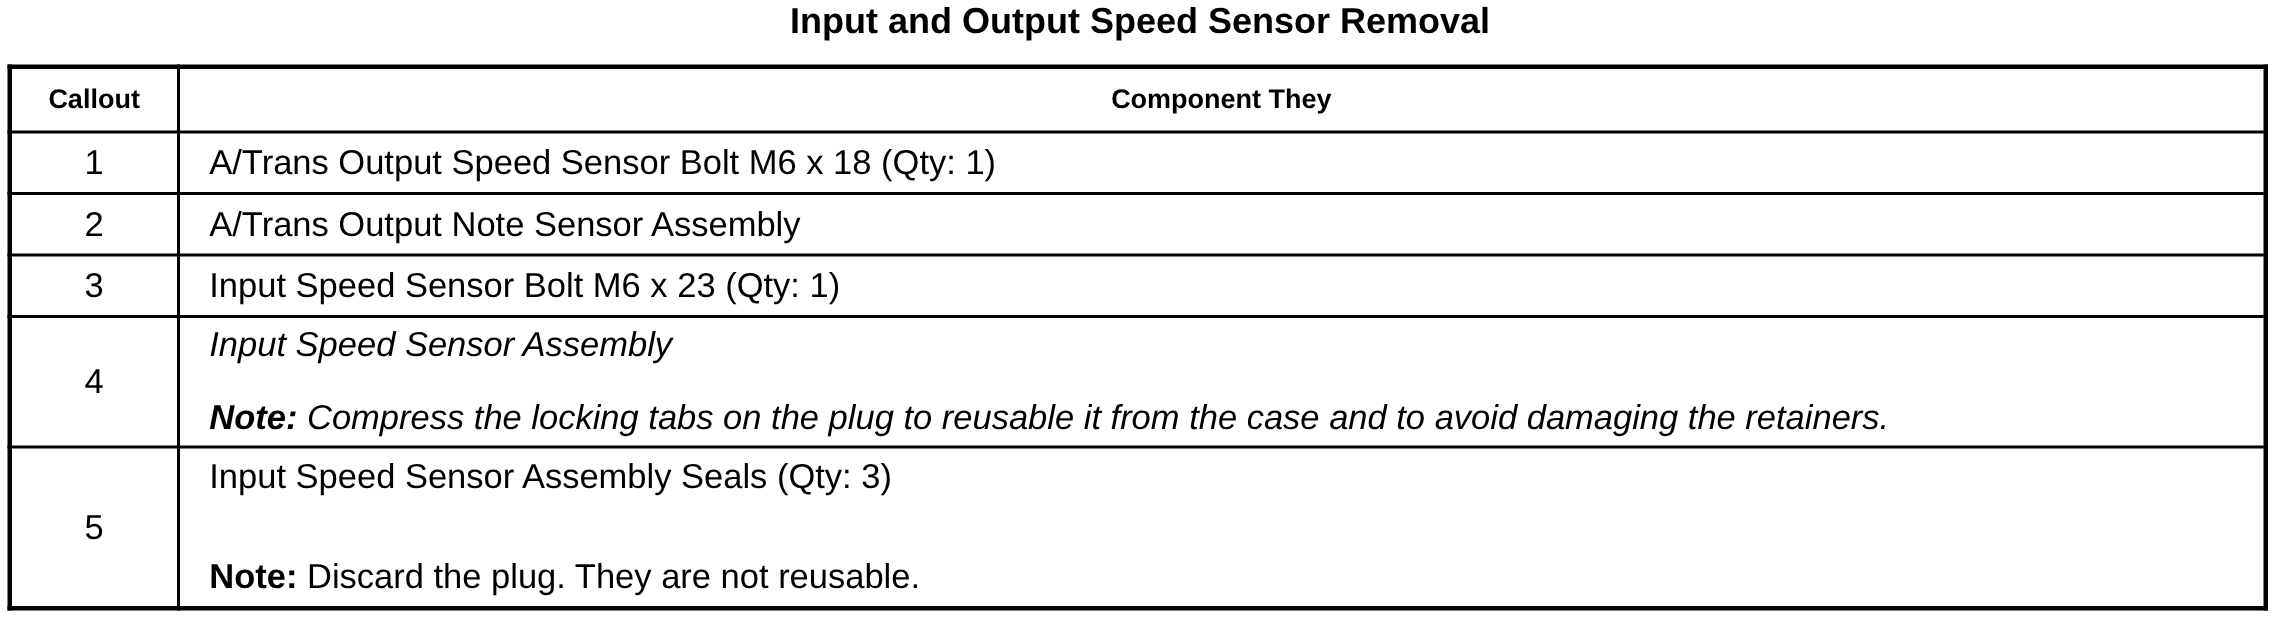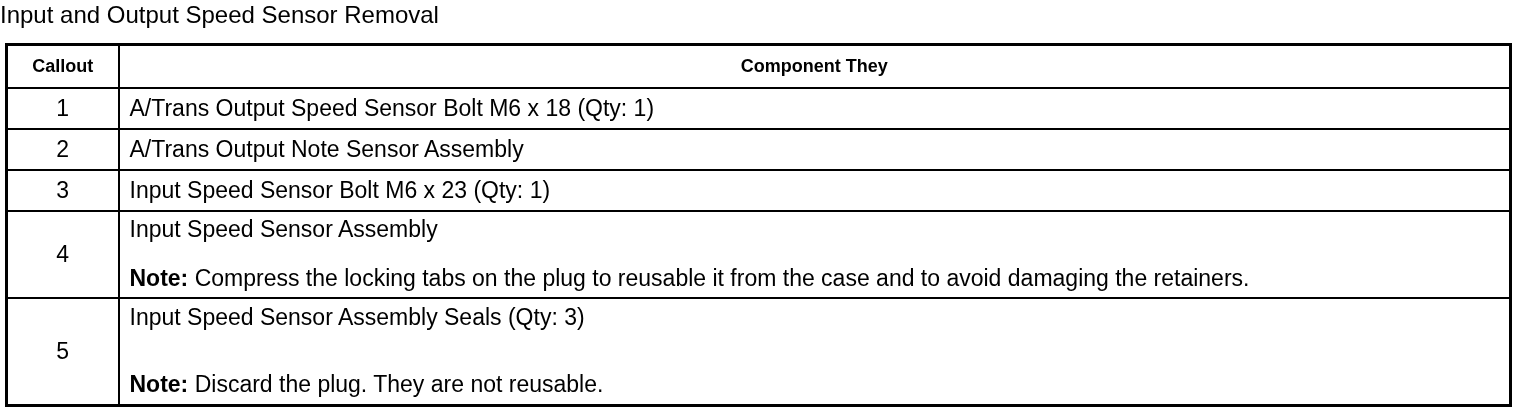--- a/index.html
+++ b/index.html
@@ -12,22 +12,23 @@
     width: 1520px;
     height: 416px;
     background: #ffffff;
     color: #000000;
     font-family: "Liberation Sans", sans-serif;
     overflow: hidden;
     box-sizing: border-box;
   }
   .title {
     padding-top: 2px;
+    text-align: center;
     font-size: 24px;
-    font-weight: normal;
+    font-weight: bold;
     line-height: 26px;
   }
   table.component-table {
     border-collapse: collapse;
     table-layout: fixed;
     margin: 15px 0 0 5px;
     width: 1507px;
     background: #ffffff;
   }
   table.component-table, table.component-table td, table.component-table th {
@@ -52,31 +53,31 @@
     height: 43px;
     font-size: 18px;
   }
   td.callout {
     text-align: center;
     vertical-align: middle;
   }
   td.name {
     text-align: left;
     vertical-align: middle;
-    padding: 0 10px;
+    padding: 0 20px;
   }
   tr.r-single { height: 41px; }
   tr.r-note-4 { height: 87px; }
   tr.r-note-5 { height: 108px; }
   .cellwrap {
     display: flex;
     flex-direction: column;
     justify-content: space-between;
   }
-  tr.r-note-4 .cellwrap { height: 76px; }
+  tr.r-note-4 .cellwrap { height: 76px; font-style: italic; }
   tr.r-note-5 .cellwrap { height: 94px; }
   .note-label { font-weight: bold; }
 </style>
 </head>
 <body>
 
 <div class="page">
 
   <div class="title">Input and Output Speed Sensor Removal</div>
 

